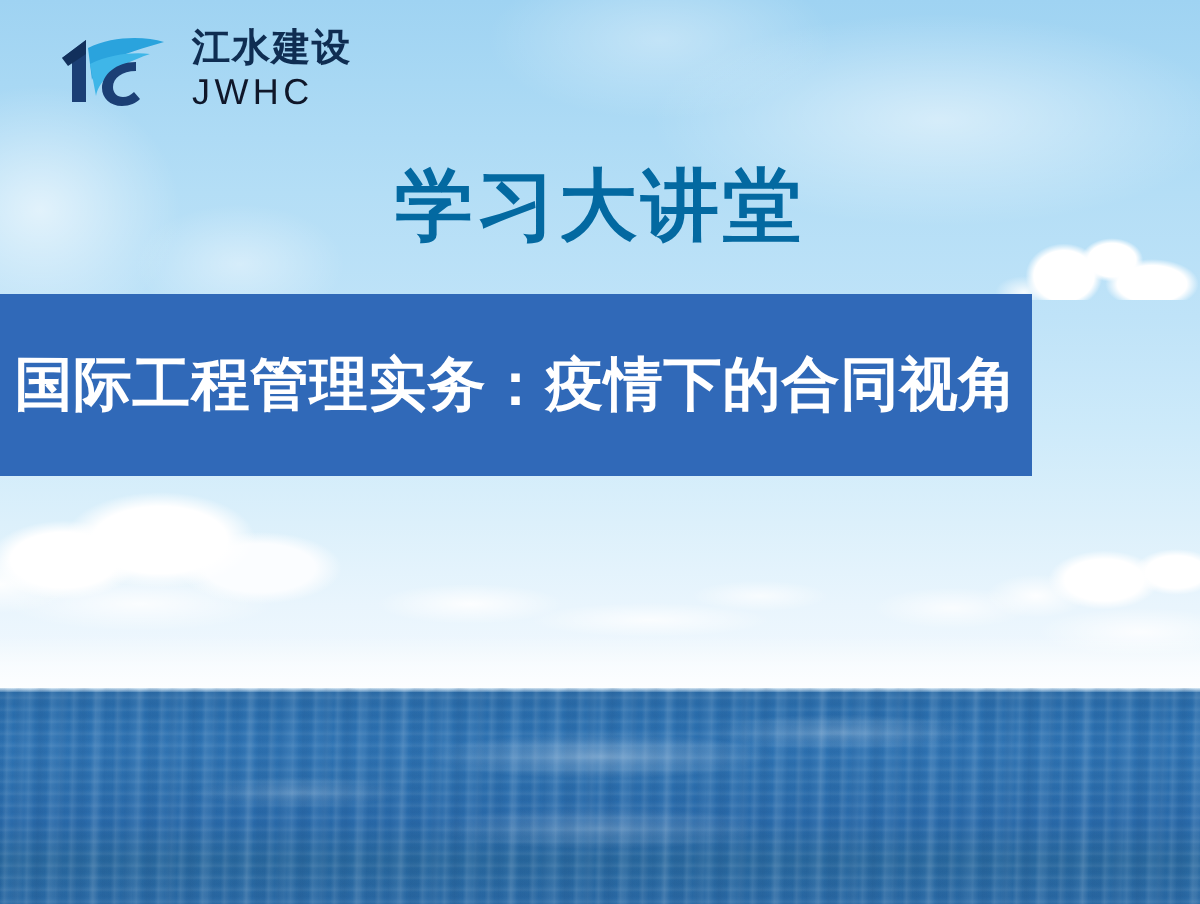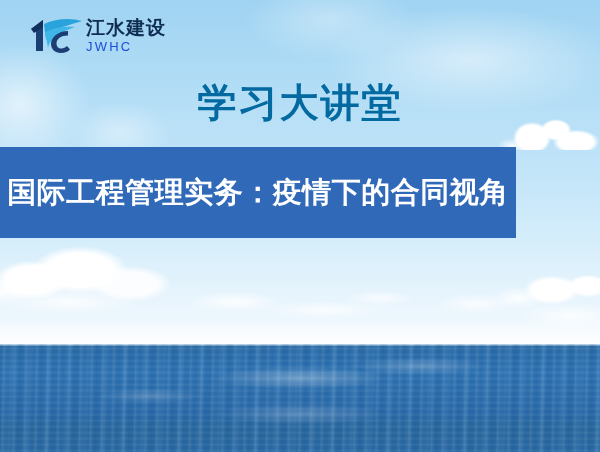--- a/index.html
+++ b/index.html
@@ -189,43 +189,43 @@
     background: linear-gradient(to bottom, rgba(225,240,250,0.95), rgba(120,170,210,0.5));
   }
 
   
   .logo {
     position: absolute;
     left: 26px;
     top: 14px;
     display: flex;
     align-items: center;
-    gap: 2px;
+    gap: 12px;
   }
   .logo-mark {
     width: 58px;
     height: 42px;
     display: block;
   }
   .logo-words {
     display: flex;
     flex-direction: column;
     line-height: 1;
   }
   .logo-cn {
     font-size: 19px;
     font-weight: bold;
     color: #0f2d52;
     letter-spacing: 1px;
     white-space: nowrap;
   }
   .logo-en {
-    font-size: 13px;
+    font-size: 18px;
     font-weight: normal;
-    color: #1d4ed8;
+    color: #0f172a;
     letter-spacing: 2.2px;
     margin-top: 3px;
     white-space: nowrap;
   }
 
   
   .headline {
     position: absolute;
     left: 0;
     top: 76px;

